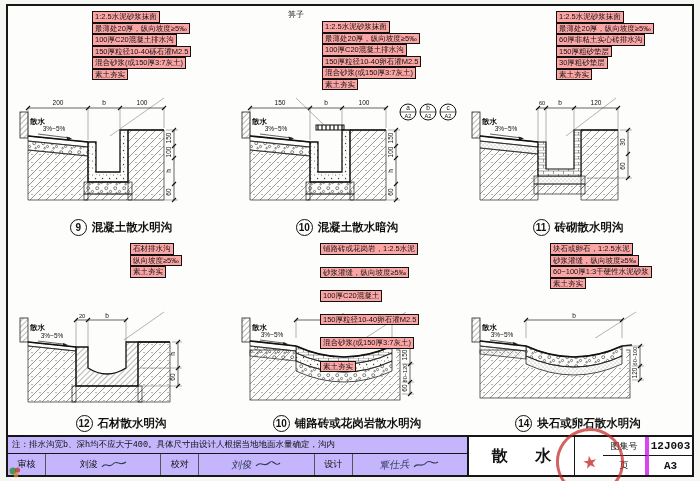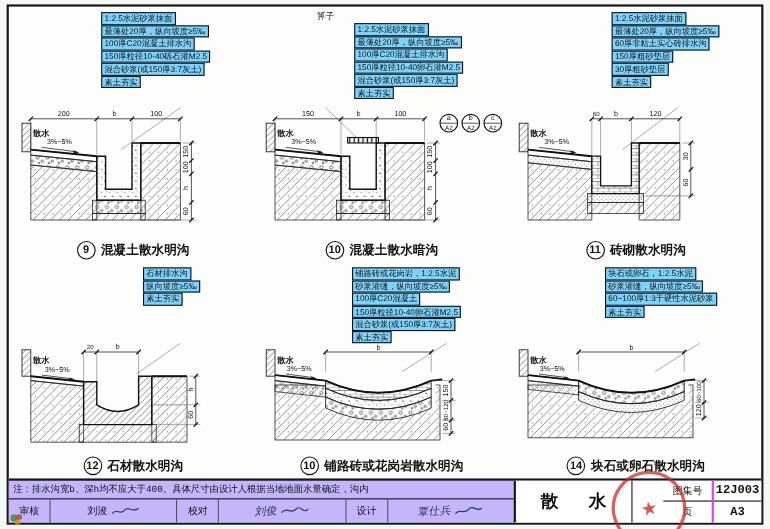--- a/index.html
+++ b/index.html
@@ -2,21 +2,21 @@
 <html><head>
 <meta charset="utf-8">
 <style>
   *{margin:0;padding:0;box-sizing:border-box;}
   html,body{overflow:hidden;}
   body{width:700px;height:481px;position:relative;background:#f6f6f3;
        font-family:"Liberation Sans","DejaVu Sans",sans-serif;color:#111;}
   .frame{position:absolute;left:6px;top:4px;right:6px;bottom:4px;border:2px solid #161616;background:#fdfdfb;}
   .panel{position:absolute;}
   .notes{position:absolute;top:1px;display:flex;flex-direction:column;align-items:flex-start;z-index:2;}
-  .note-line{border:1px solid #111;background:#7dd3fc;font-size:7.5px;line-height:9.5px;padding:0 2px;white-space:nowrap;}
+  .note-line{border:1px solid #111;background:#fca5a5;font-size:7.5px;line-height:9.5px;padding:0 2px;white-space:nowrap;}
   .free-label{font-size:8px;line-height:10px;padding-left:2px;white-space:nowrap;}
   .ptitle{position:absolute;bottom:2px;left:0;right:0;display:flex;align-items:center;justify-content:center;gap:5px;font-weight:bold;font-size:11.5px;}
   .num-circle{width:17px;height:17px;border:1.6px solid #111;border-radius:50%;display:flex;align-items:center;justify-content:center;font-size:10px;font-weight:bold;flex:0 0 auto;}
   .draw{position:absolute;left:2px;bottom:24px;}
   
   .thin{stroke:#222;stroke-width:.7;fill:none}
   .xthin{stroke:#555;stroke-width:.45;fill:none}
   .tick{stroke:#111;stroke-width:1.1}
   .bold{stroke:#111;stroke-width:1.7}
   svg text{font-family:inherit;}
@@ -29,21 +29,21 @@
   .sigrow{position:absolute;left:0;bottom:0;right:225px;height:22px;border-top:1.2px solid #161616;display:flex;align-items:stretch;}
   .sigcell{border-right:1px solid #555;display:flex;align-items:center;justify-content:center;font-size:9px;gap:3px;}
   .sigcell.role{width:38px;flex:0 0 auto;}
   .sigcell.name{flex:1 1 0;}
   .hand{font-size:10px;color:#2b3a55;display:inline-block;transform:skewX(-10deg) rotate(-3deg);}
   .titleblock{position:absolute;right:0;top:0;bottom:0;width:225px;border-left:2px solid #161616;display:flex;background:#fff;gap:28px;}
   .tb-title{width:106px;flex:0 0 auto;display:flex;align-items:center;justify-content:center;font-size:16px;font-weight:bold;letter-spacing:9px;padding-left:9px;border-right:1.2px solid #161616;}
   .tb-grid{flex:1;display:grid;grid-template-columns:46px 1fr;grid-template-rows:1fr 1fr;}
   .tb-cell{display:flex;align-items:center;justify-content:center;font-size:9px;}
   .tb-cell.bb{border-bottom:1px solid #161616;}
-  .tb-cell.br{border-right:2px solid #d946ef;}
+  .tb-cell.br{border-right:4px solid #d946ef;}
   .tb-val{font-weight:bold;font-size:11px;}
   .stamp{position:absolute;left:556px;top:428px;width:68px;height:68px;border:3.5px solid rgba(196,38,38,.72);
          border-radius:50%;transform:rotate(-10deg);display:flex;align-items:center;justify-content:center;z-index:6;}
   .stamp-star{color:rgba(196,38,38,.78);font-size:17px;line-height:1;}
   .wm{position:absolute;left:8px;bottom:2px;z-index:6;}
 </style>
 </head>
 <body>
 
 <svg width="0" height="0" style="position:absolute" aria-hidden="true">
@@ -304,21 +304,21 @@
       <text class="dim" transform="rotate(-90 161 44)" x="161" y="44" text-anchor="middle">h</text>
       <text class="dim" transform="rotate(-90 161 67)" x="161" y="67" text-anchor="middle">60</text>
     </svg>
     <div class="ptitle">
       <div class="num-circ num-circle">12</div>
       <span>石材散水明沟</span>
     </div>
   </div>
 
   <div class="panel" style="left:226px;top:236px;width:226px;height:192px;">
-    <div class="notes" style="left:86px;">
+    <div class="notes" style="left:86px;gap:12px;">
       <div class="note-line">铺路砖或花岗岩，1:2.5水泥</div>
       <div class="note-line">砂浆灌缝，纵向坡度≥5‰</div>
       <div class="note-line">100厚C20混凝土</div>
       <div class="note-line">150厚粒径10-40卵石灌M2.5</div>
       <div class="note-line">混合砂浆(或150厚3:7灰土)</div>
       <div class="note-line">素土夯实</div>
     </div>
     <svg class="draw" width="226" height="100">
       <path class="xthin" d="M120 34 L170 2"></path>
       <line class="thin" x1="60" y1="10" x2="156" y2="10"></line>

